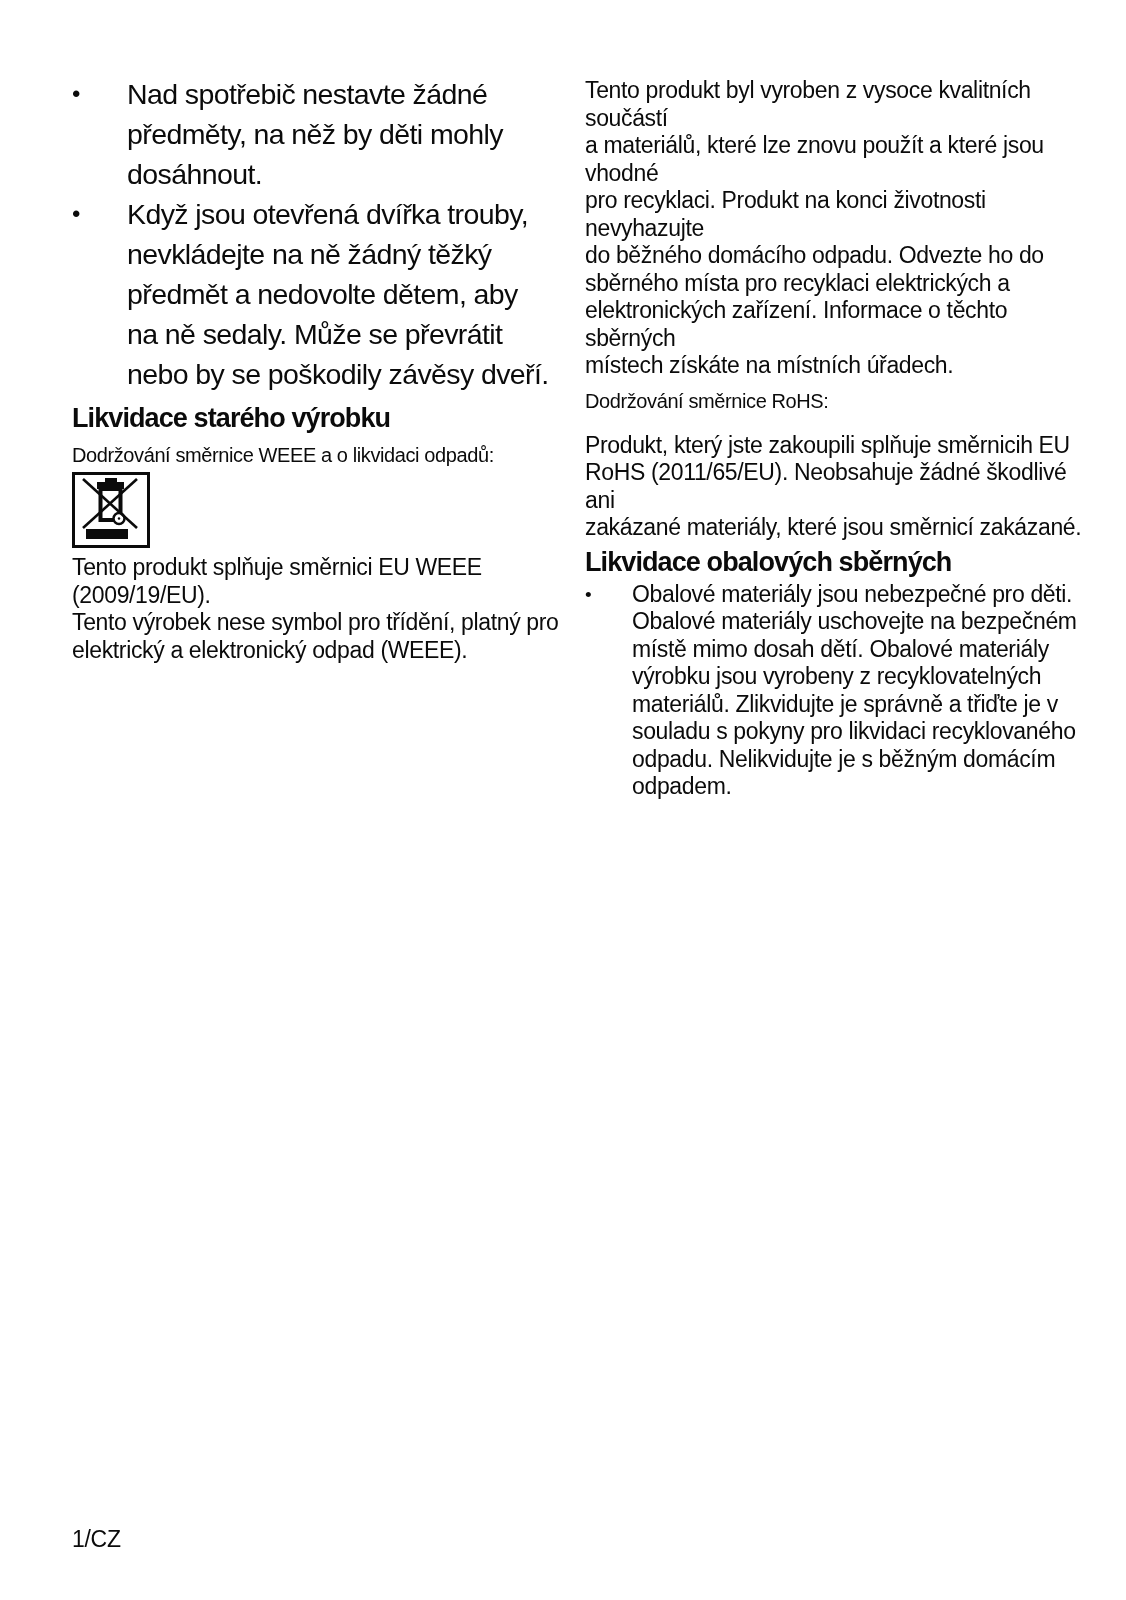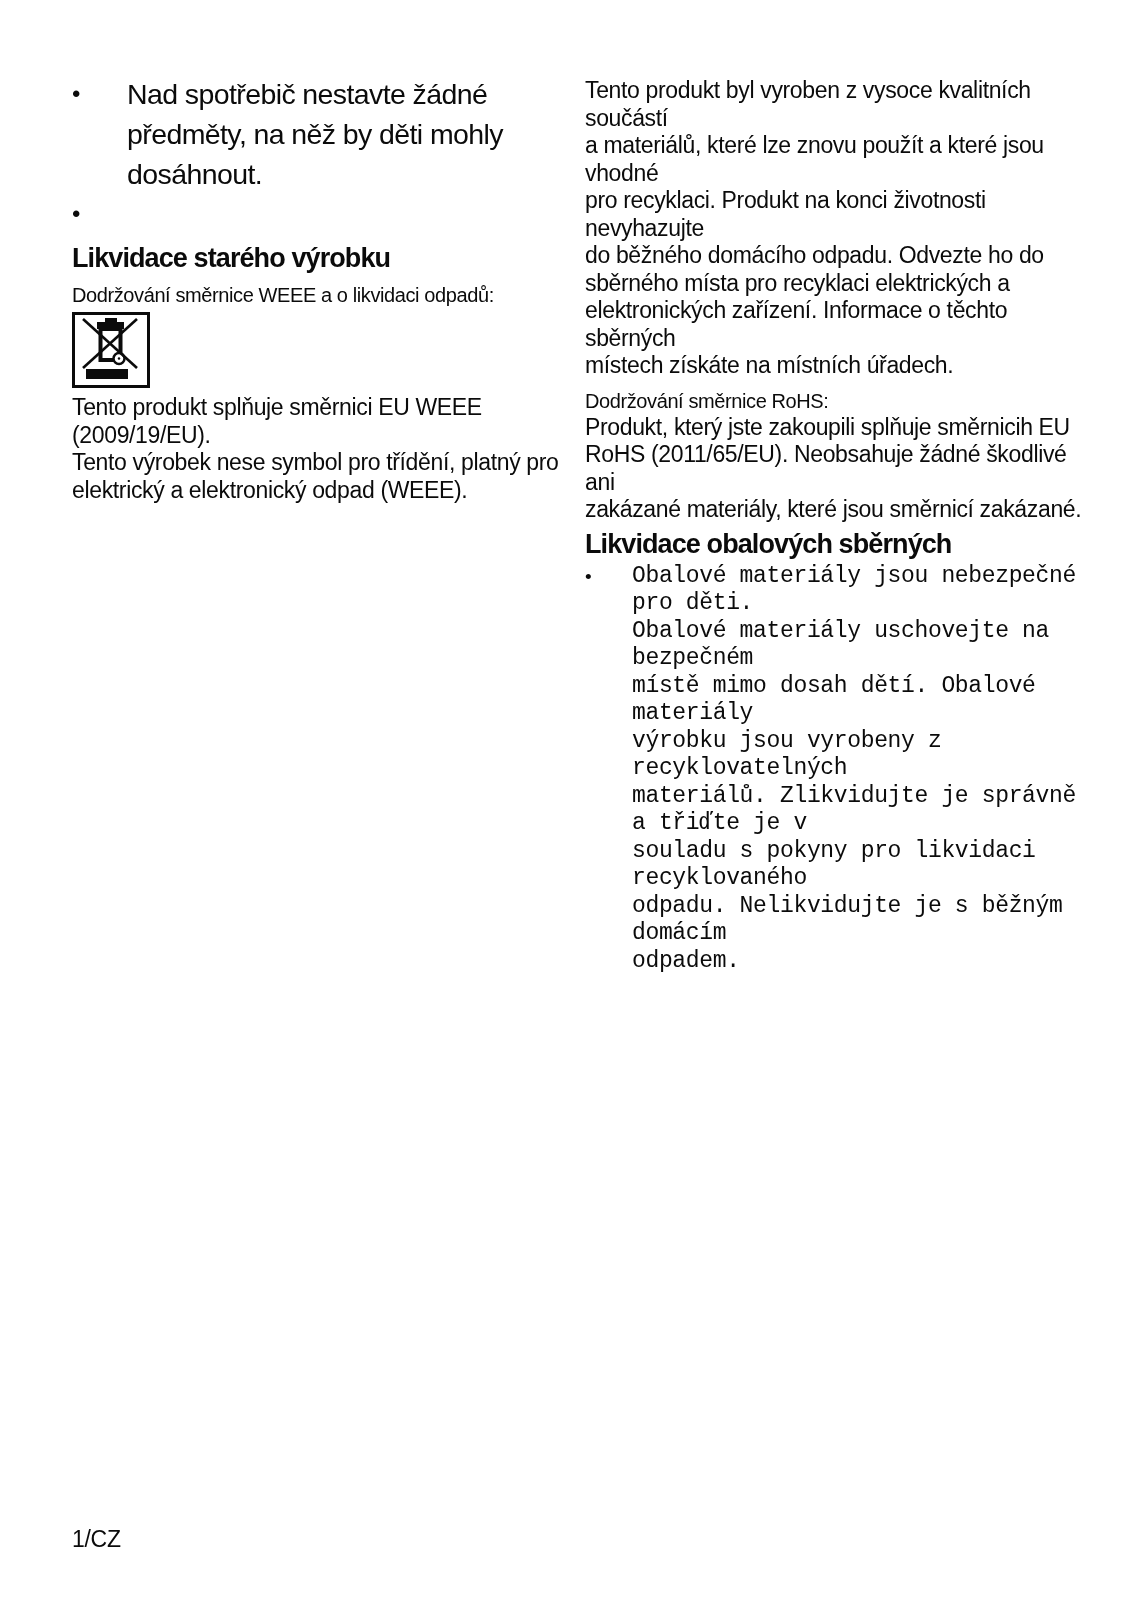--- a/index.html
+++ b/index.html
@@ -38,32 +38,32 @@
   h3.sub {
     margin: 8px 0 0 0;
     font-size: 20px; line-height: 26px; font-weight: normal;
     letter-spacing: -0.4px;
   }
   .body-text {
     margin: 0;
     font-size: 23px; line-height: 27.5px; letter-spacing: -0.35px;
   }
   .mt-para { margin-top: 6px; }
-  .mt-rohs-para { margin-top: 0; }
+  .mt-rohs-para { margin-top: 18px; }
   h2.sec-right { margin-top: 4px; }
 
   .weee-box { margin-top: 4px; width: 78px; height: 76px; }
   .weee-box svg { display: block; }
 
   .small-bullet-row { display: flex; align-items: flex-start; margin-top: 3px; }
   .marker-small {
     flex: 0 0 47px; width: 47px;
     font-size: 19px; line-height: 27.5px;
   }
-  .small-bullet-text { flex: 1; font-family: Liberation Mono, monospace; }
+  .small-bullet-text { flex: 1; }
 
   .footer {
     position: absolute; left: 72px; top: 1524px;
     font-size: 23px; line-height: 30px; letter-spacing: -0.3px;
   }
 </style>
 </head>
 <body>
 
 <div class="page">
@@ -72,20 +72,25 @@
 
     <div>
       <div class="bullet-row">
         <span class="marker-big">•</span>
         <p class="big-text pre">Nad spotřebič nestavte žádné
 předměty, na něž by děti mohly
 dosáhnout.</p>
       </div>
       <div class="bullet-row">
         <span class="marker-big">•</span>
+        <p class="big-text pre">Když jsou otevřená dvířka trouby,
+nevkládejte na ně žádný těžký
+předmět a nedovolte dětem, aby
+na ně sedaly. Může se převrátit
+nebo by se poškodily závěsy dveří.</p>
       </div>
     </div>
 
     <h2 class="sec">Likvidace starého výrobku</h2>
 
     <h3 class="sub pre">Dodržování směrnice WEEE a o likvidaci odpadů:</h3>
 
     <div class="weee-box">
       <svg width="78" height="76" viewBox="0 0 78 76" xmlns="http://www.w3.org/2000/svg">
 

